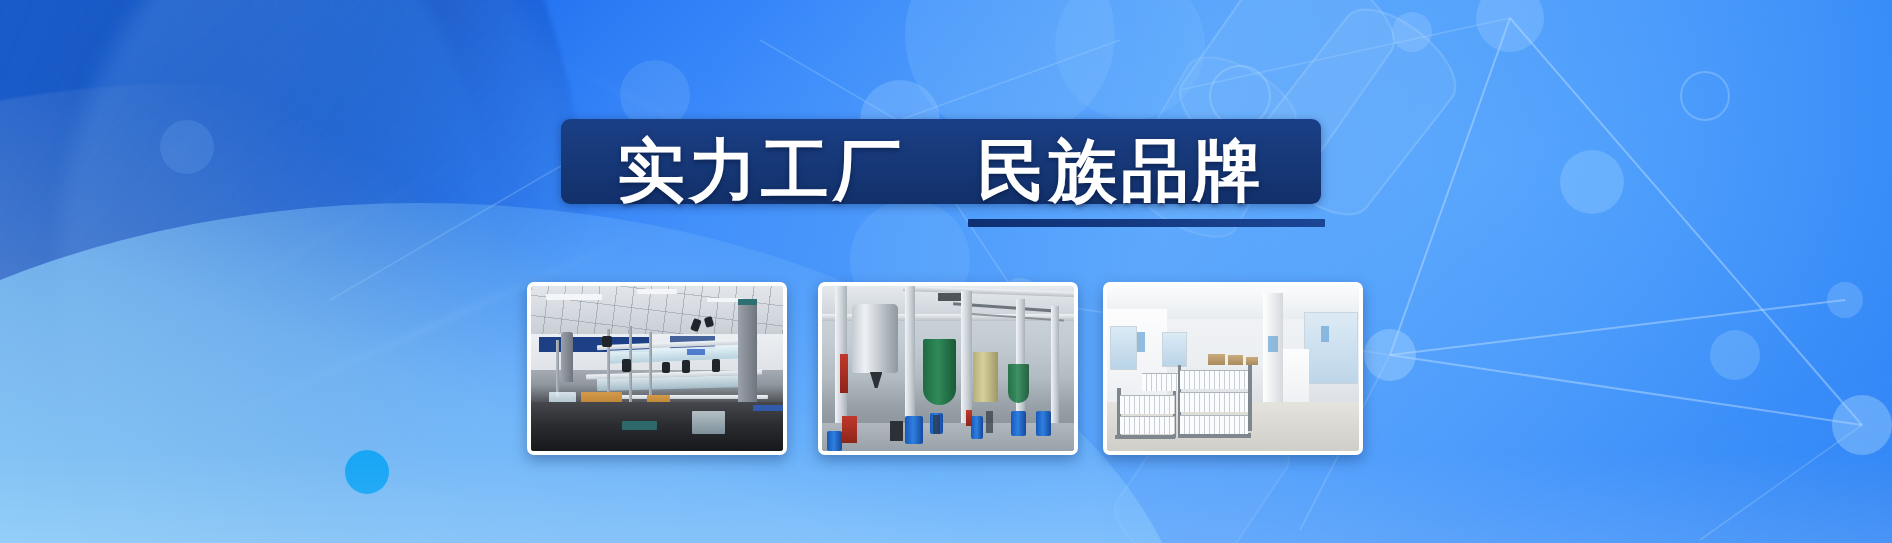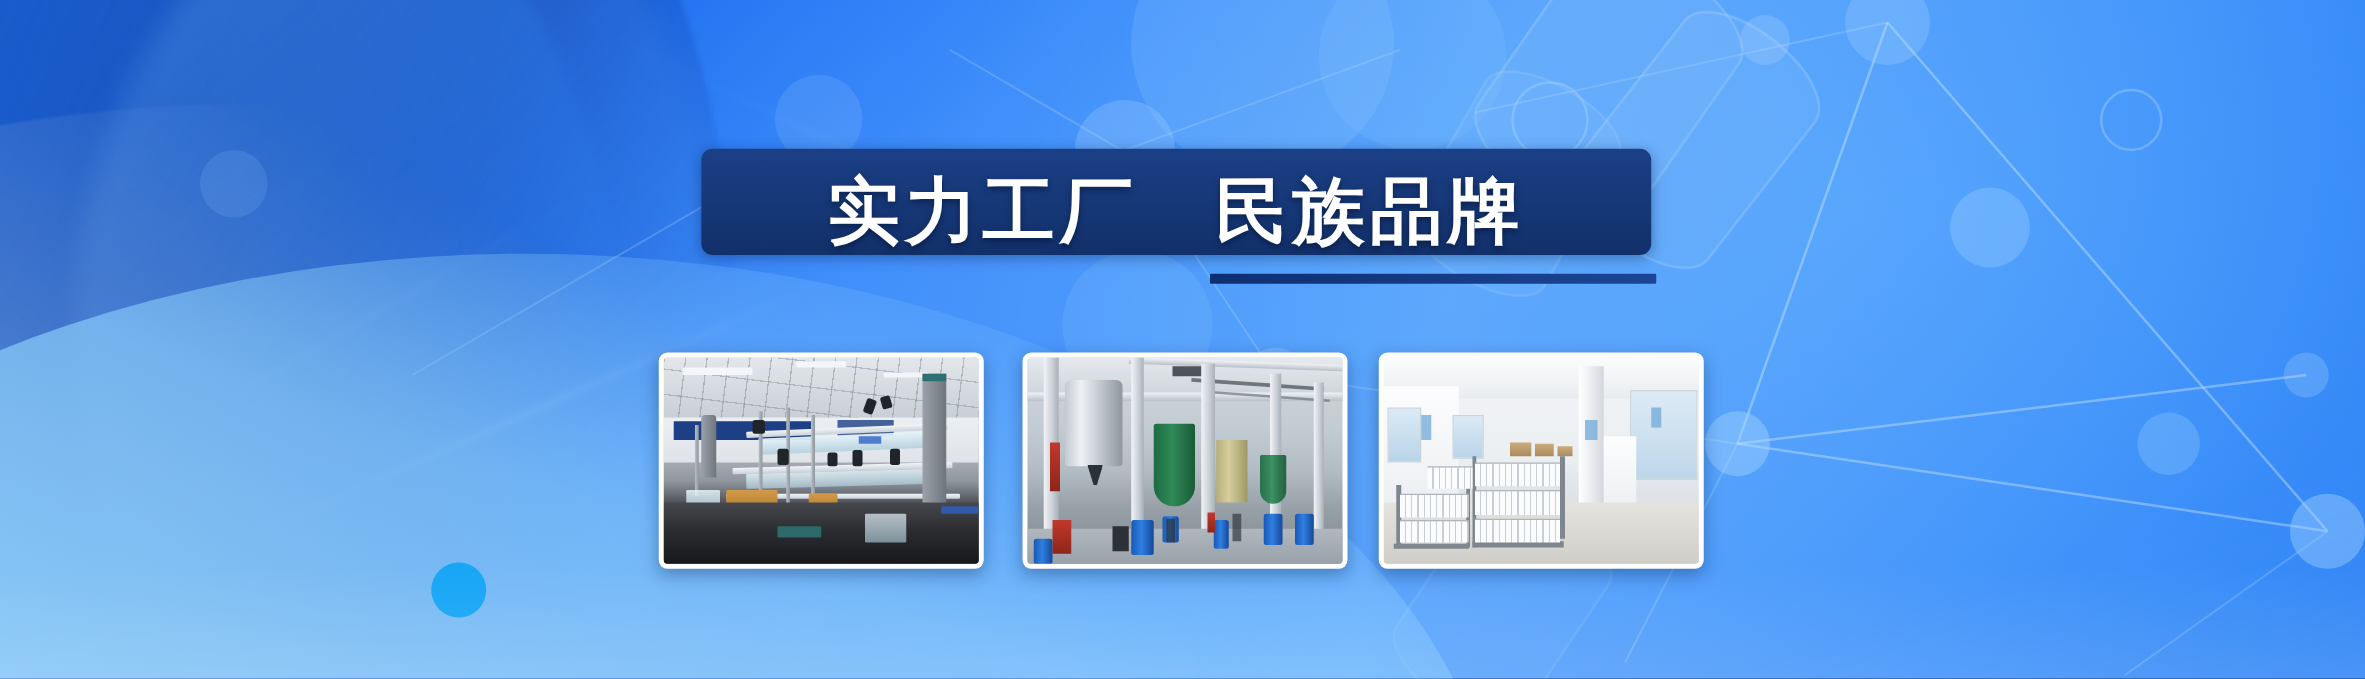--- a/index.html
+++ b/index.html
@@ -99,21 +99,21 @@
 
   
   #headline-box{
     position:absolute;left:561px;top:119px;width:760px;height:85px;
     background:linear-gradient(180deg,#1b3f86 0%,#173979 45%,#12306a 100%);
     border-radius:9px;
     box-shadow:0 2px 10px rgba(3,20,60,.35);
     display:flex;align-items:center;justify-content:center;
   }
   #headline-text{
-    color:#ffffff;font-size:58px;font-weight:bold;letter-spacing:4px;
+    color:#ffffff;font-size:68px;font-weight:bold;letter-spacing:4px;
     white-space:pre;line-height:1;
     text-shadow:0 2px 5px rgba(2,16,48,.55);
     font-family:"Liberation Sans","DejaVu Sans",sans-serif;
     margin-top:17px;
   }
   #headline-rule{
     position:absolute;left:968px;top:219px;width:357px;height:8px;
     background:linear-gradient(90deg,#0e2f72,#1b4695);
     border-radius:1px;
   }

